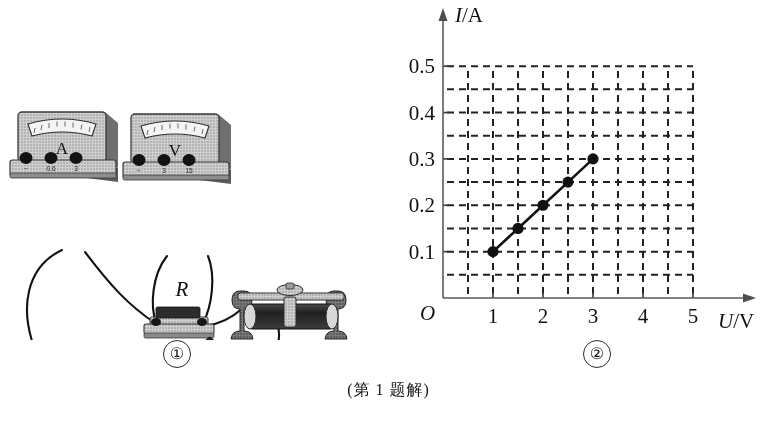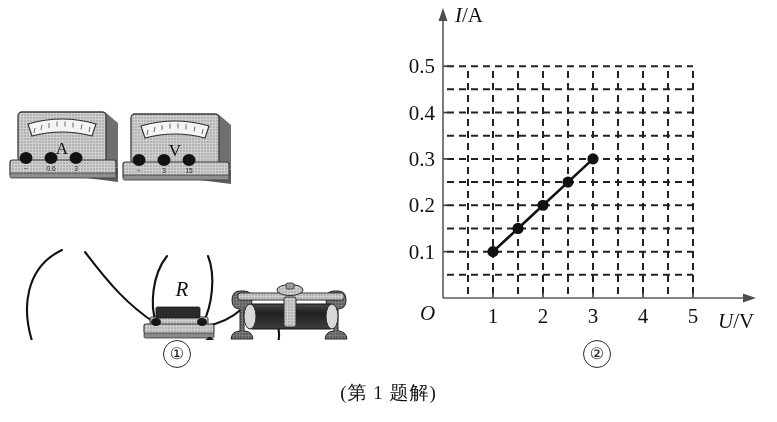--- a/index.html
+++ b/index.html
@@ -78,21 +78,21 @@
   #fig-num-2 { left: 583px; top: 340px; }
 
   
   #caption {
     position: absolute;
     left: 0;
     right: 0;
     top: 380px;
     text-align: center;
     font-family: "Liberation Serif", serif;
-    font-size: 19px;
+    font-size: 16px;
     letter-spacing: 1px;
     color: #141414;
   }
 </style>
 </head>
 <body>
 
 <div id="figure">
 
   <div id="circuit-panel">

